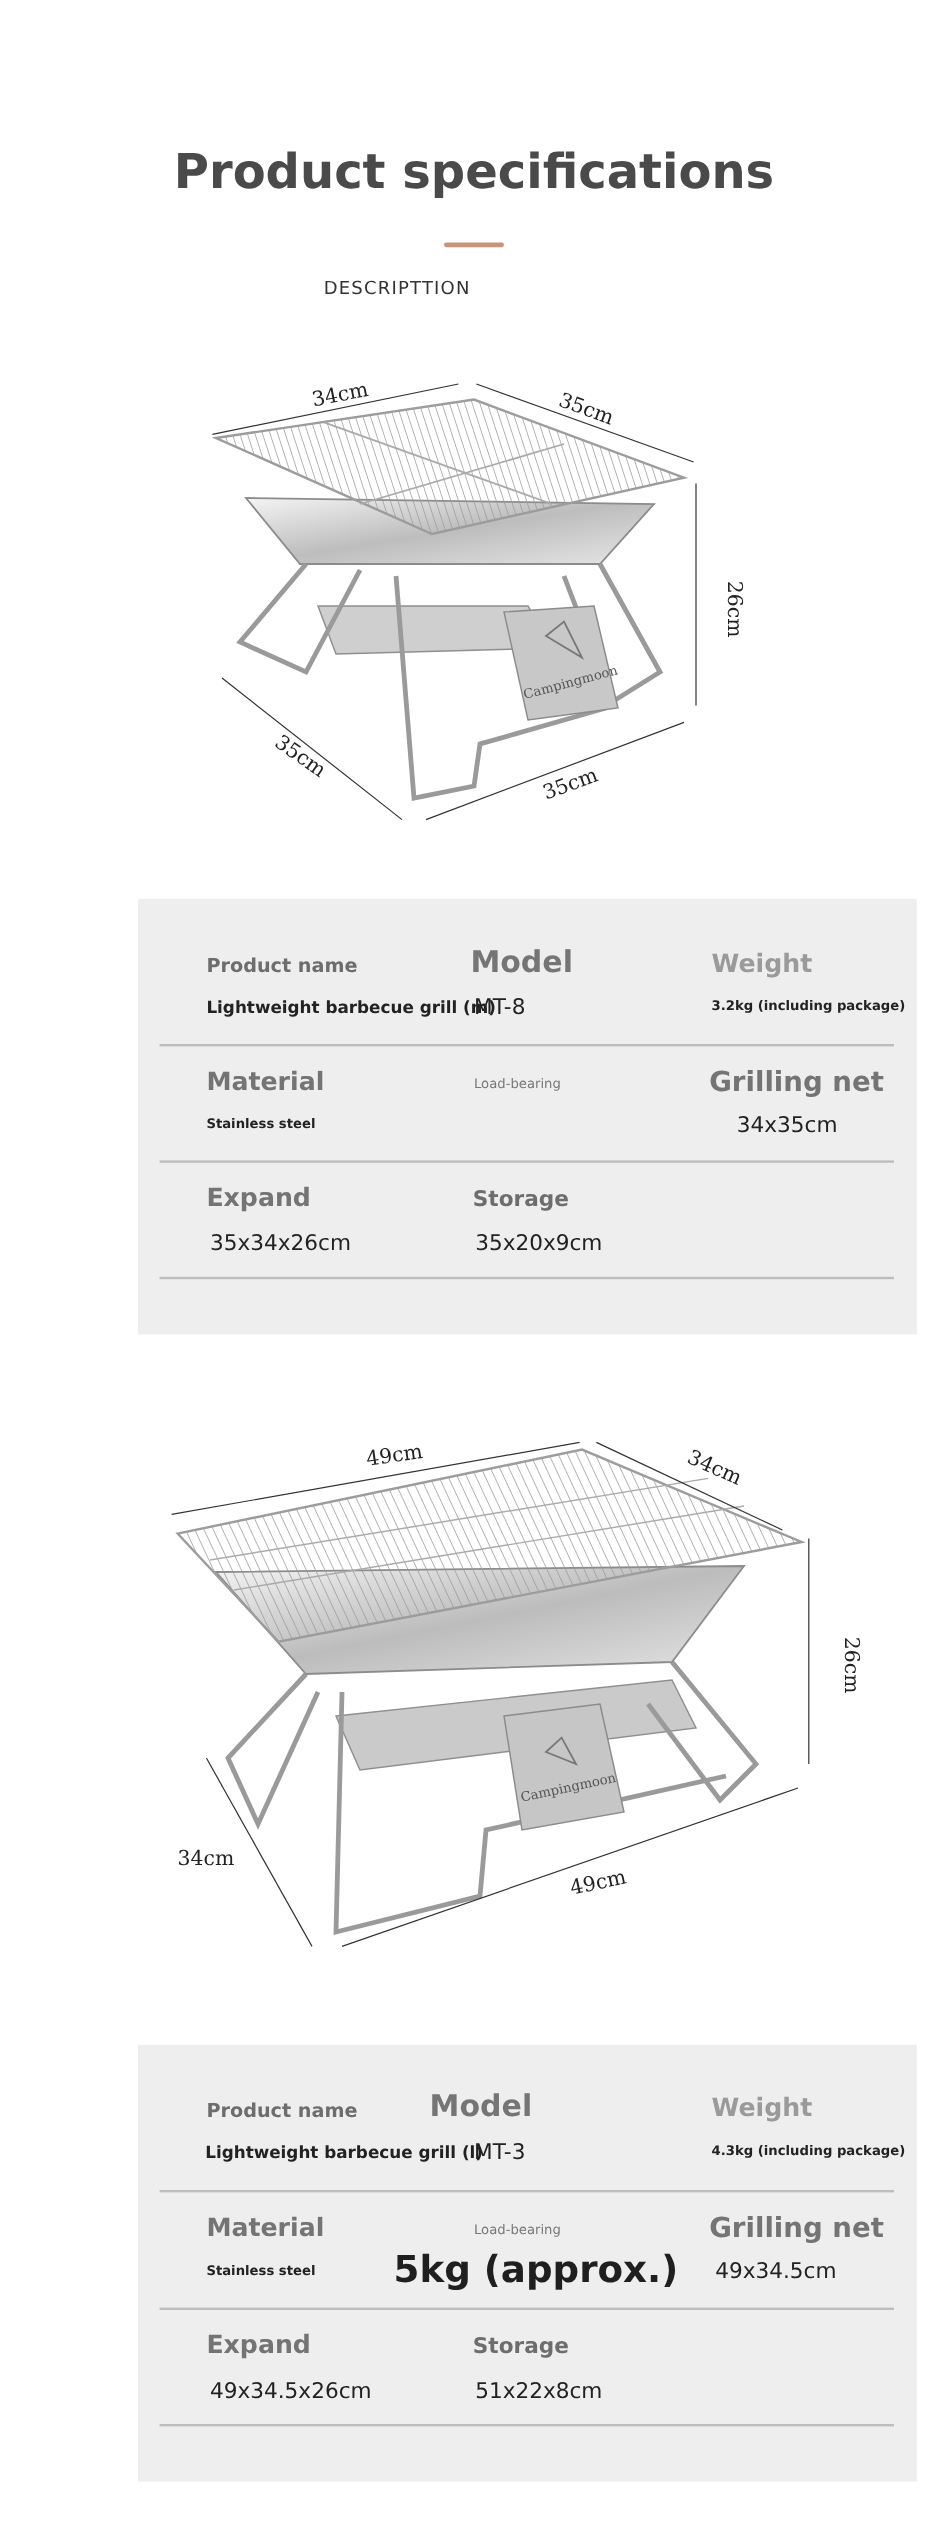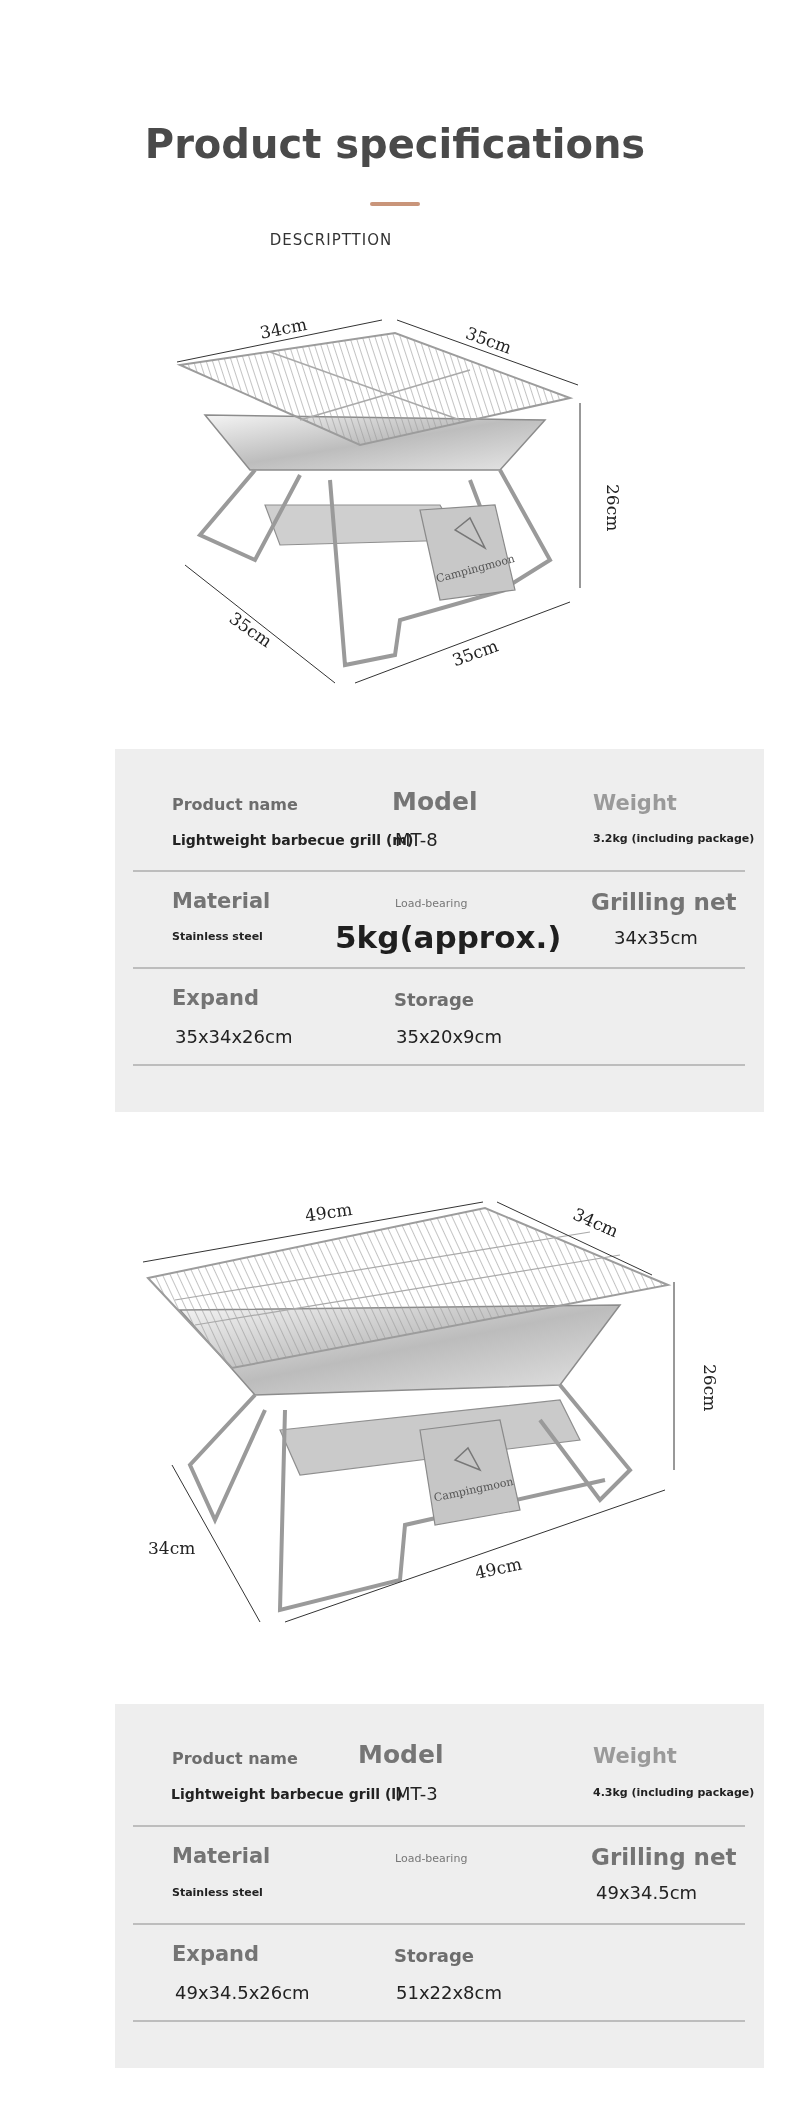--- a/index.html
+++ b/index.html
@@ -86,21 +86,20 @@
   <div class="lbl lbl-md lbl-lt" style="left:478px;top:42px;">Weight</div>
   <div class="val val-b" style="left:57px;top:83px;font-size:14px;">Lightweight barbecue grill (m)</div>
   <div class="val val-n" style="left:280px;top:80px;">MT-8</div>
   <div class="val val-b" style="left:478px;top:83px;">3.2kg (including package)</div>
   <div class="rule" style="top:121px;"></div>
 
   <div class="lbl lbl-md" style="left:57px;top:140px;">Material</div>
   <div class="lbl lbl-tiny" style="left:280px;top:148px;">Load-bearing</div>
   <div class="lbl lbl-md" style="left:476px;top:140px;font-size:23px;">Grilling net</div>
   <div class="val val-b" style="left:57px;top:181px;">Stainless steel</div>
-  <div class="val val-xl" style="left:220px;top:170px;">5kg(approx.)</div>
   <div class="val val-n" style="left:499px;top:178px;">34x35cm</div>
   <div class="rule" style="top:218px;"></div>
 
   <div class="lbl lbl-md" style="left:57px;top:237px;">Expand</div>
   <div class="lbl lbl-sm" style="left:279px;top:240px;font-size:18px;">Storage</div>
   <div class="val val-n" style="left:60px;top:277px;">35x34x26cm</div>
   <div class="val val-n" style="left:281px;top:277px;">35x20x9cm</div>
   <div class="rule" style="top:315px;"></div>
 </div>
 
@@ -151,20 +150,21 @@
   <div class="lbl lbl-md lbl-lt" style="left:478px;top:40px;">Weight</div>
   <div class="val val-b" style="left:56px;top:82px;font-size:14px;">Lightweight barbecue grill (l)</div>
   <div class="val val-n" style="left:280px;top:79px;">MT-3</div>
   <div class="val val-b" style="left:478px;top:82px;">4.3kg (including package)</div>
   <div class="rule" style="top:121px;"></div>
 
   <div class="lbl lbl-md" style="left:57px;top:140px;">Material</div>
   <div class="lbl lbl-tiny" style="left:280px;top:148px;">Load-bearing</div>
   <div class="lbl lbl-md" style="left:476px;top:140px;font-size:23px;">Grilling net</div>
   <div class="val val-b" style="left:57px;top:182px;">Stainless steel</div>
+  <div class="val val-xl" style="left:213px;top:170px;">5kg (approx.)</div>
   <div class="val val-n" style="left:481px;top:178px;">49x34.5cm</div>
   <div class="rule" style="top:219px;"></div>
 
   <div class="lbl lbl-md" style="left:57px;top:238px;">Expand</div>
   <div class="lbl lbl-sm" style="left:279px;top:241px;font-size:18px;">Storage</div>
   <div class="val val-n" style="left:60px;top:278px;">49x34.5x26cm</div>
   <div class="val val-n" style="left:281px;top:278px;">51x22x8cm</div>
   <div class="rule" style="top:316px;"></div>
 </div>
 

